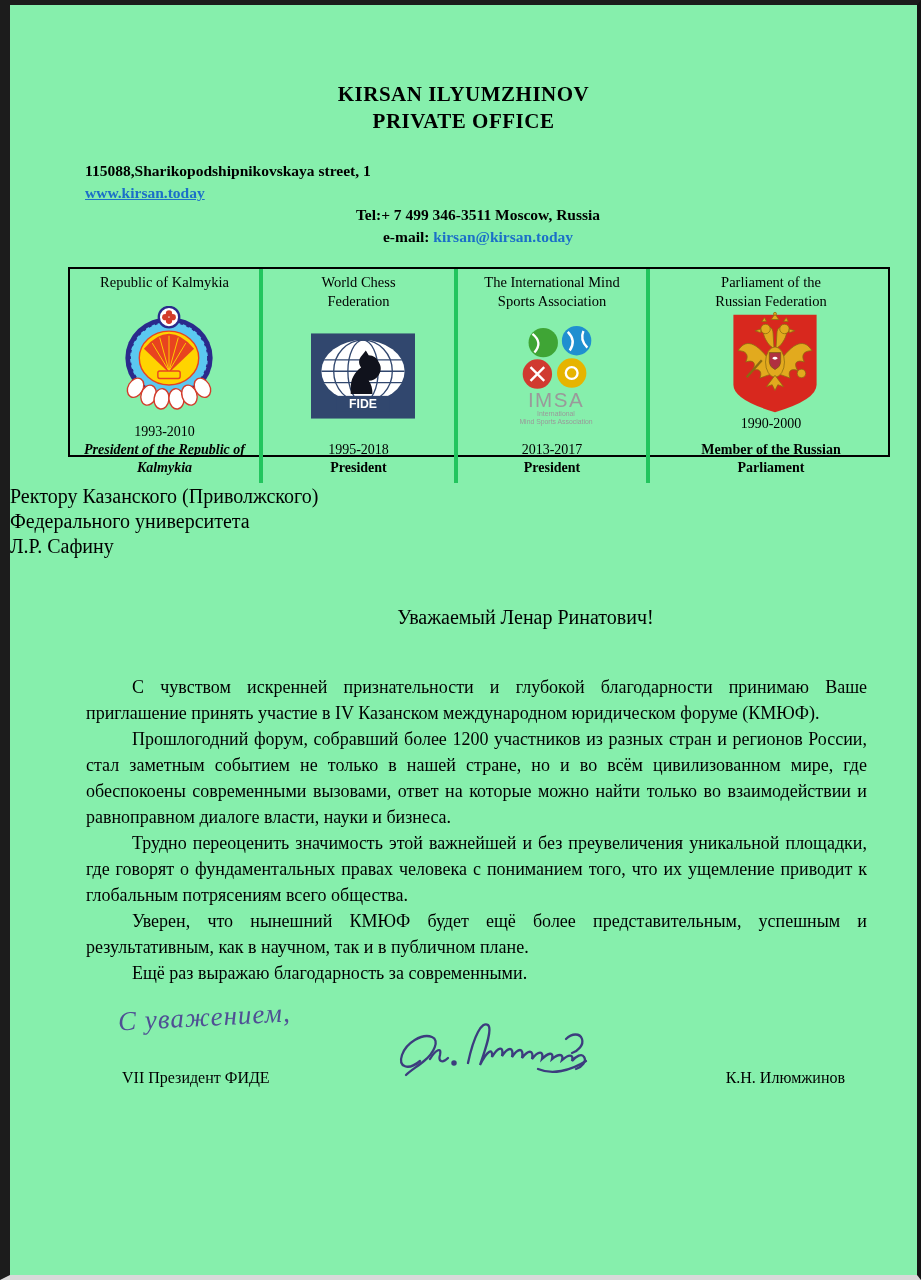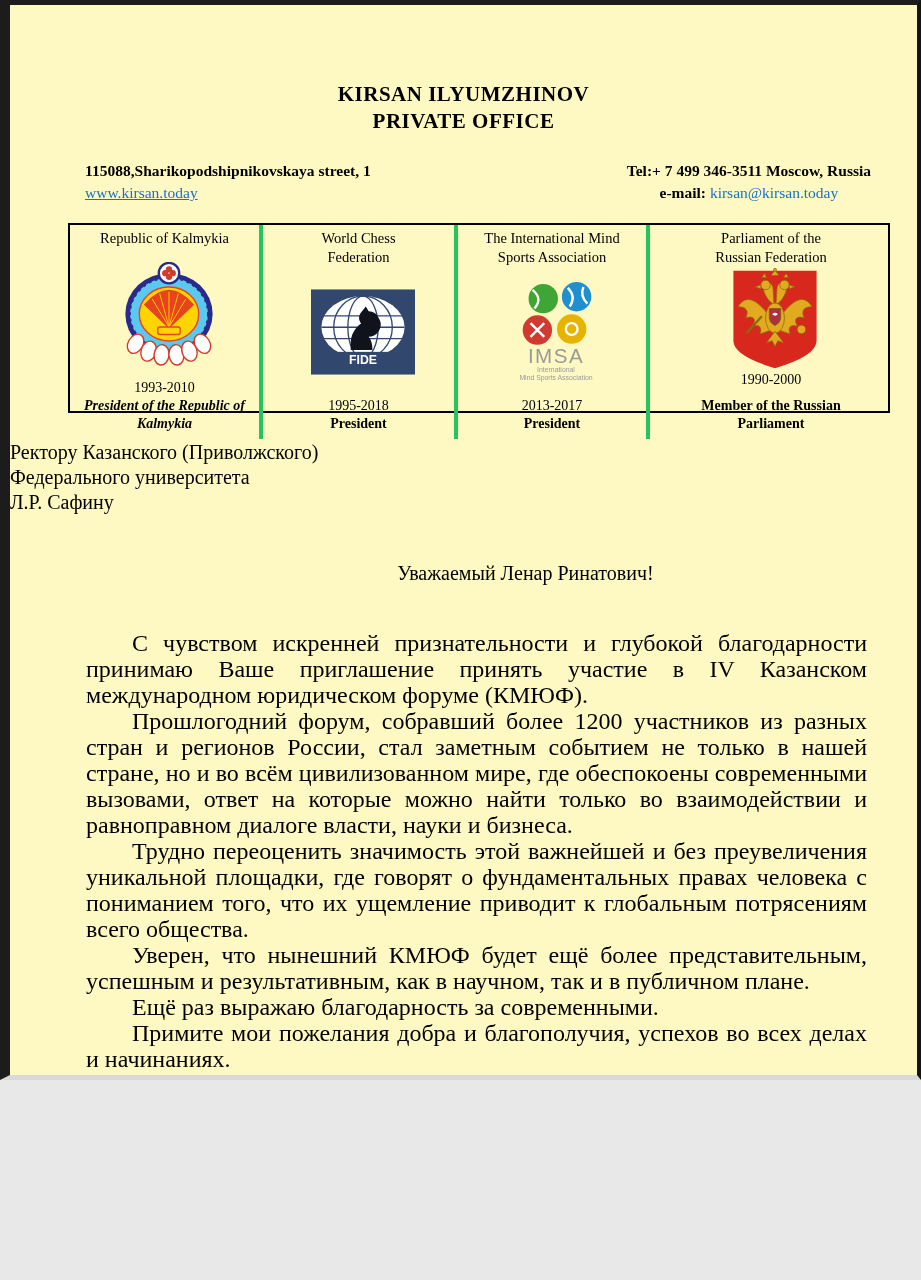--- a/index.html
+++ b/index.html
@@ -1,28 +1,28 @@
 <!DOCTYPE html>
 <html><head>
 <meta charset="utf-8">
 <style>
   * { margin:0; padding:0; box-sizing:border-box; }
   html,body { background:#e8e8e8; }
   .page {
-    width:921px; height:1080px; position:relative; background:#fef9c3;
+    width:921px; height:1280px; position:relative; background:#86efac;
     border-left:10px solid #1c1c1c; border-top:5px solid #1c1c1c;
     border-right:4px solid #141414; border-bottom:5px solid #d9d9d9;
     font-family:"Liberation Serif","DejaVu Serif",serif; color:#000;
     overflow:hidden;
   }
   
   .title-block { margin-top:76px; text-align:center; font-weight:bold; font-size:21px; line-height:27px; letter-spacing:.5px; }
-  .contact-row { display:flex; justify-content:space-between; margin:25px 46px 0 75px; font-weight:bold; font-size:15.5px; line-height:22px; }
+  .contact-row { display:flex; justify-content:space-between; margin:25px 46px 0 75px; font-weight:bold; font-size:15.5px; line-height:22px;flex-direction:column; }
   .contact-col.right { text-align:center; }
-  a.link { color:#1b6fc8; text-decoration:underline; font-weight:normal; cursor:pointer;margin-top:36px; }
+  a.link { color:#1b6fc8; text-decoration:underline; font-weight:bold; cursor:pointer;margin-top:36px; }
   a.link.nounder { text-decoration:none; }
   .email-line .label { color:#000; }
   
   .org-table { margin:19px 0 0 58px; width:822px; height:190px; display:grid;
     grid-template-columns:193px 195px 192px 242px; border:2px solid #000; }
   .org-cell { border-right:4px solid #22c55e; display:flex; flex-direction:column; align-items:center;
     justify-content:space-between; text-align:center; padding:4px 4px 6px; }
   .org-cell:last-child { border-right:none; }
   .org-name { font-size:14.5px; line-height:19px; }
   .c2 .org-name { max-width:112px; }
@@ -30,21 +30,21 @@
   .c4 .org-name { max-width:126px; }
   .org-foot { font-size:14px; line-height:18px; }
   .org-years { font-weight:normal; }
   .org-role { font-weight:bold; }
   .c1 .org-role { max-width:186px;font-style:italic; }
   .c4 .org-role { max-width:168px;margin-top:8px; }
   .logo-box { flex:1; display:flex; align-items:center; justify-content:center;padding-left:8px; }
   
   .recipient { margin:27px 72px 0 0; text-align:left; font-size:20px; line-height:25px; }
   .salutation { margin-top:47px; text-align:center; font-size:20px; position:relative; left:62px; }
-  .body-text { margin:45px 50px 0 76px; font-size:24px; line-height:26px; text-align:justify; }
+  .body-text { margin:45px 50px 0 76px; font-size:18px; line-height:26px; text-align:justify; }
   .body-text p { text-indent:46px; margin:0; }
   
   .handwritten { display:inline-block; margin:16px 0 0 108px; font-style:italic; font-size:27px;
     color:#4f4f94; transform:rotate(-3deg); letter-spacing:1px; }
   .sig-row { display:flex; align-items:flex-end; justify-content:space-between; margin:2px 72px 0 112px; font-size:16px; }
   .sig-scribble { margin-top:-26px; }
 </style>
 </head>
 <body>
 
@@ -203,21 +203,20 @@
   </div>
 
   <div class="salutation">Уважаемый Ленар Ринатович!</div>
 
   <div class="body-text">
     <p>С чувством искренней признательности и  глубокой благодарности принимаю  Ваше  приглашение  принять  участие  в  IV Казанском  международном юридическом  форуме (КМЮФ).</p>
     <p>Прошлогодний форум, собравший более 1200 участников из разных стран и регионов России,  стал заметным событием не только в нашей стране, но и во  всём цивилизованном мире, где обеспокоены  современными вызовами, ответ на которые можно найти только во взаимодействии и равноправном диалоге  власти, науки и бизнеса.</p>
     <p>Трудно переоценить значимость этой важнейшей и без преувеличения уникальной площадки, где  говорят о фундаментальных  правах человека с  пониманием  того, что их ущемление  приводит к глобальным потрясениям всего общества.</p>
     <p>Уверен, что нынешний КМЮФ будет ещё более представительным, успешным  и результативным, как в научном, так и в публичном плане.</p>
     <p>Ещё раз выражаю благодарность за современными.</p>
-    <p>Примите мои  пожелания добра и благополучия, успехов во всех делах и начинаниях.</p>
   </div>
 
   <div>
     <span class="handwritten">С уважением,</span>
     <div class="sig-row">
       <span>VII Президент ФИДЕ</span>
       <svg class="sig-scribble" width="215" height="78" viewBox="0 0 215 78">
         <g fill="none" stroke="#3c3c7e" stroke-width="2.3" stroke-linecap="round">
           <path d="M30,52 C18,62 8,58 12,46 C16,34 32,24 42,28 C50,31 44,44 34,52 C28,57 20,62 16,66"></path>
           <path d="M40,50 C46,40 52,38 50,46 C48,52 52,55 58,49"></path>

